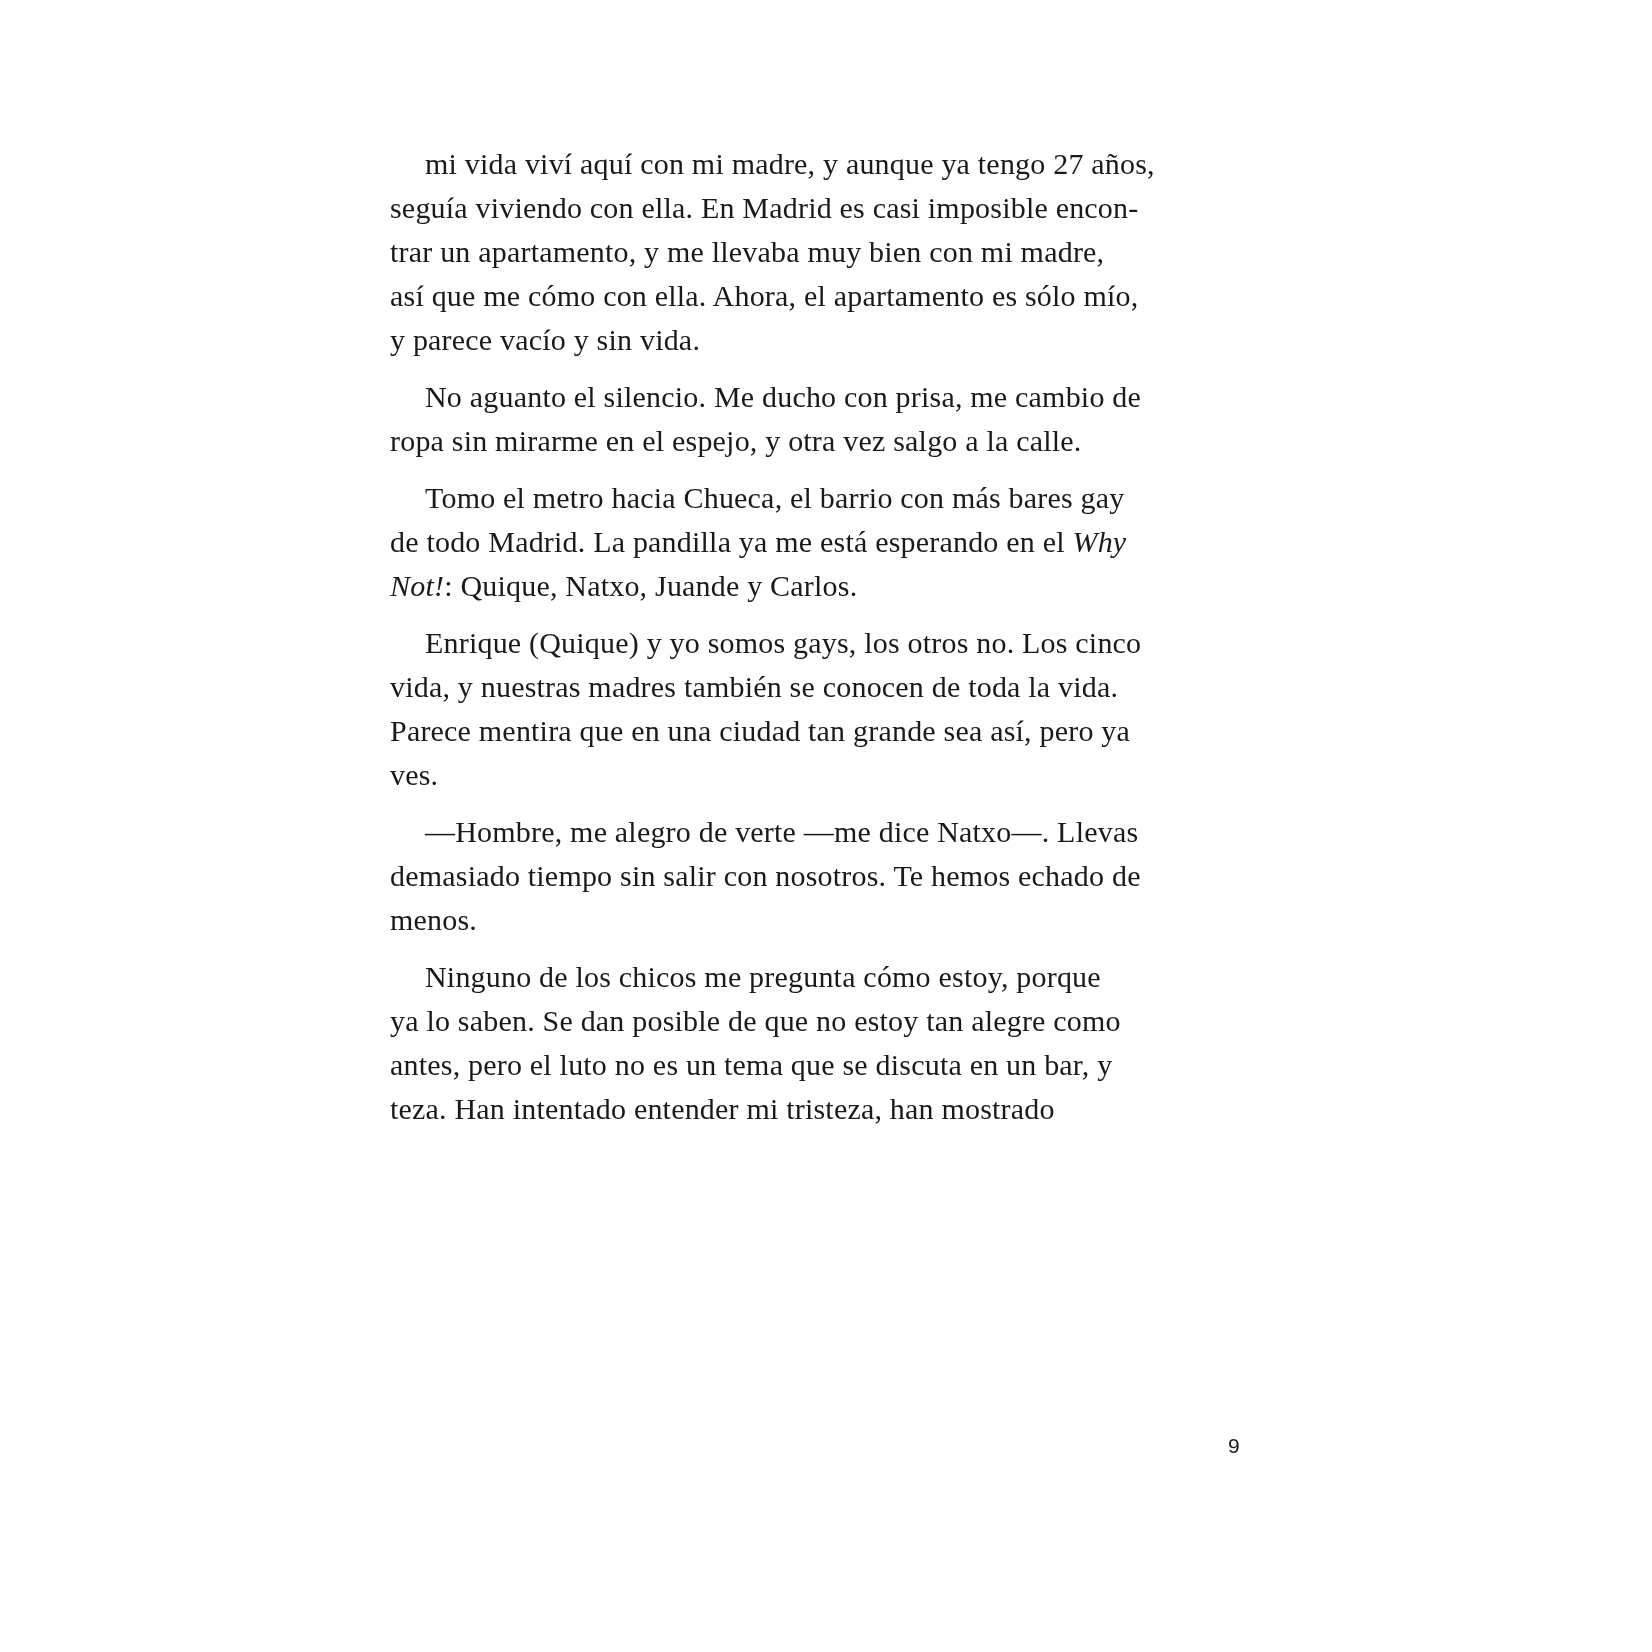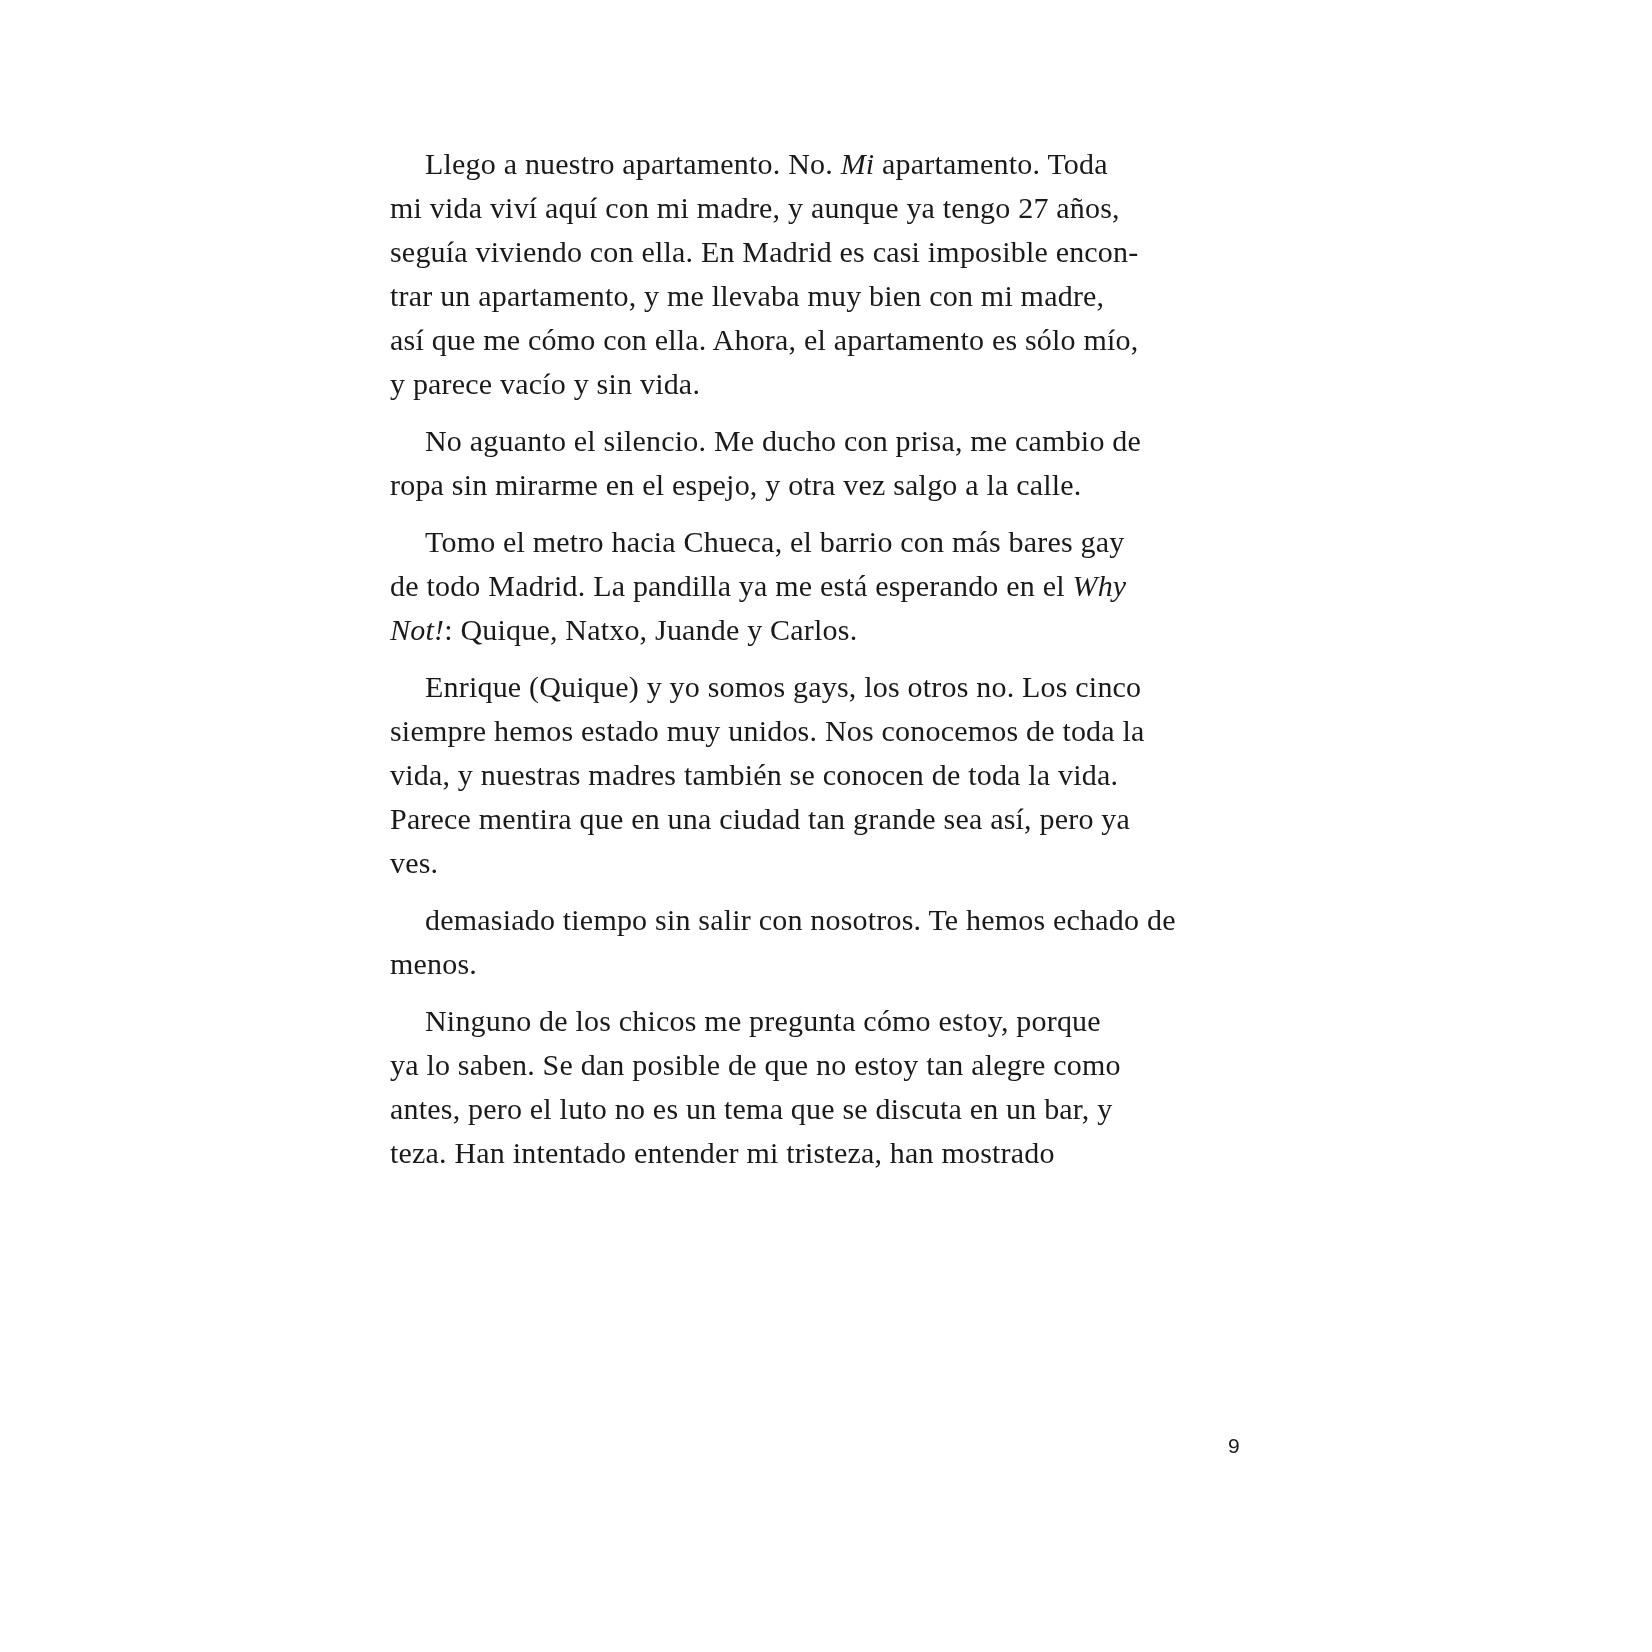--- a/index.html
+++ b/index.html
@@ -45,44 +45,43 @@
       font-family: "Liberation Sans", sans-serif;
       color: #1a1a1a;
     }
   </style>
 </head>
 <body>
 
 <div class="book-page">
   <div class="text-block">
       <div class="para">
-        <div class="line"><span>Llego a nuestro apartamento. No. </span><span class="italic">Mi</span><span> apartamento. Toda</span></div>
         <div class="line"><span>mi vida viví aquí con mi madre, y aunque ya tengo 27 años,</span></div>
         <div class="line"><span>seguía viviendo con ella. En Madrid es casi imposible encon-</span></div>
         <div class="line"><span>trar un apartamento, y me llevaba muy bien con mi madre,</span></div>
         <div class="line"><span>así que me cómo con ella. Ahora, el apartamento es sólo mío,</span></div>
         <div class="line"><span>y parece vacío y sin vida.</span></div>
       </div>
       <div class="para">
         <div class="line"><span>No aguanto el silencio. Me ducho con prisa, me cambio de</span></div>
         <div class="line"><span>ropa sin mirarme en el espejo, y otra vez salgo a la calle.</span></div>
       </div>
       <div class="para">
         <div class="line"><span>Tomo el metro hacia Chueca, el barrio con más bares gay</span></div>
         <div class="line"><span>de todo Madrid. La pandilla ya me está esperando en el </span><span class="italic">Why</span></div>
         <div class="line"><span class="italic">Not!</span><span>: Quique, Natxo, Juande y Carlos.</span></div>
       </div>
       <div class="para">
         <div class="line"><span>Enrique (Quique) y yo somos gays, los otros no. Los cinco</span></div>
-        <div class="line"><span>siempre hemos estado muy unidos. Nos conocemos de toda la</span></div>
         <div class="line"><span>vida, y nuestras madres también se conocen de toda la vida.</span></div>
         <div class="line"><span>Parece mentira que en una ciudad tan grande sea así, pero ya</span></div>
         <div class="line"><span>ves.</span></div>
       </div>
       <div class="para">
+        <div class="line"><span>—Hombre, me alegro de verte —me dice Natxo—. Llevas</span></div>
         <div class="line"><span>demasiado tiempo sin salir con nosotros. Te hemos echado de</span></div>
         <div class="line"><span>menos.</span></div>
       </div>
       <div class="para">
         <div class="line"><span>Ninguno de los chicos me pregunta cómo estoy, porque</span></div>
         <div class="line"><span>ya lo saben. Se dan posible de que no estoy tan alegre como</span></div>
         <div class="line"><span>antes, pero el luto no es un tema que se discuta en un bar, y</span></div>
         <div class="line"><span>teza. Han intentado entender mi tristeza, han mostrado</span></div>
       </div>
     </div>

